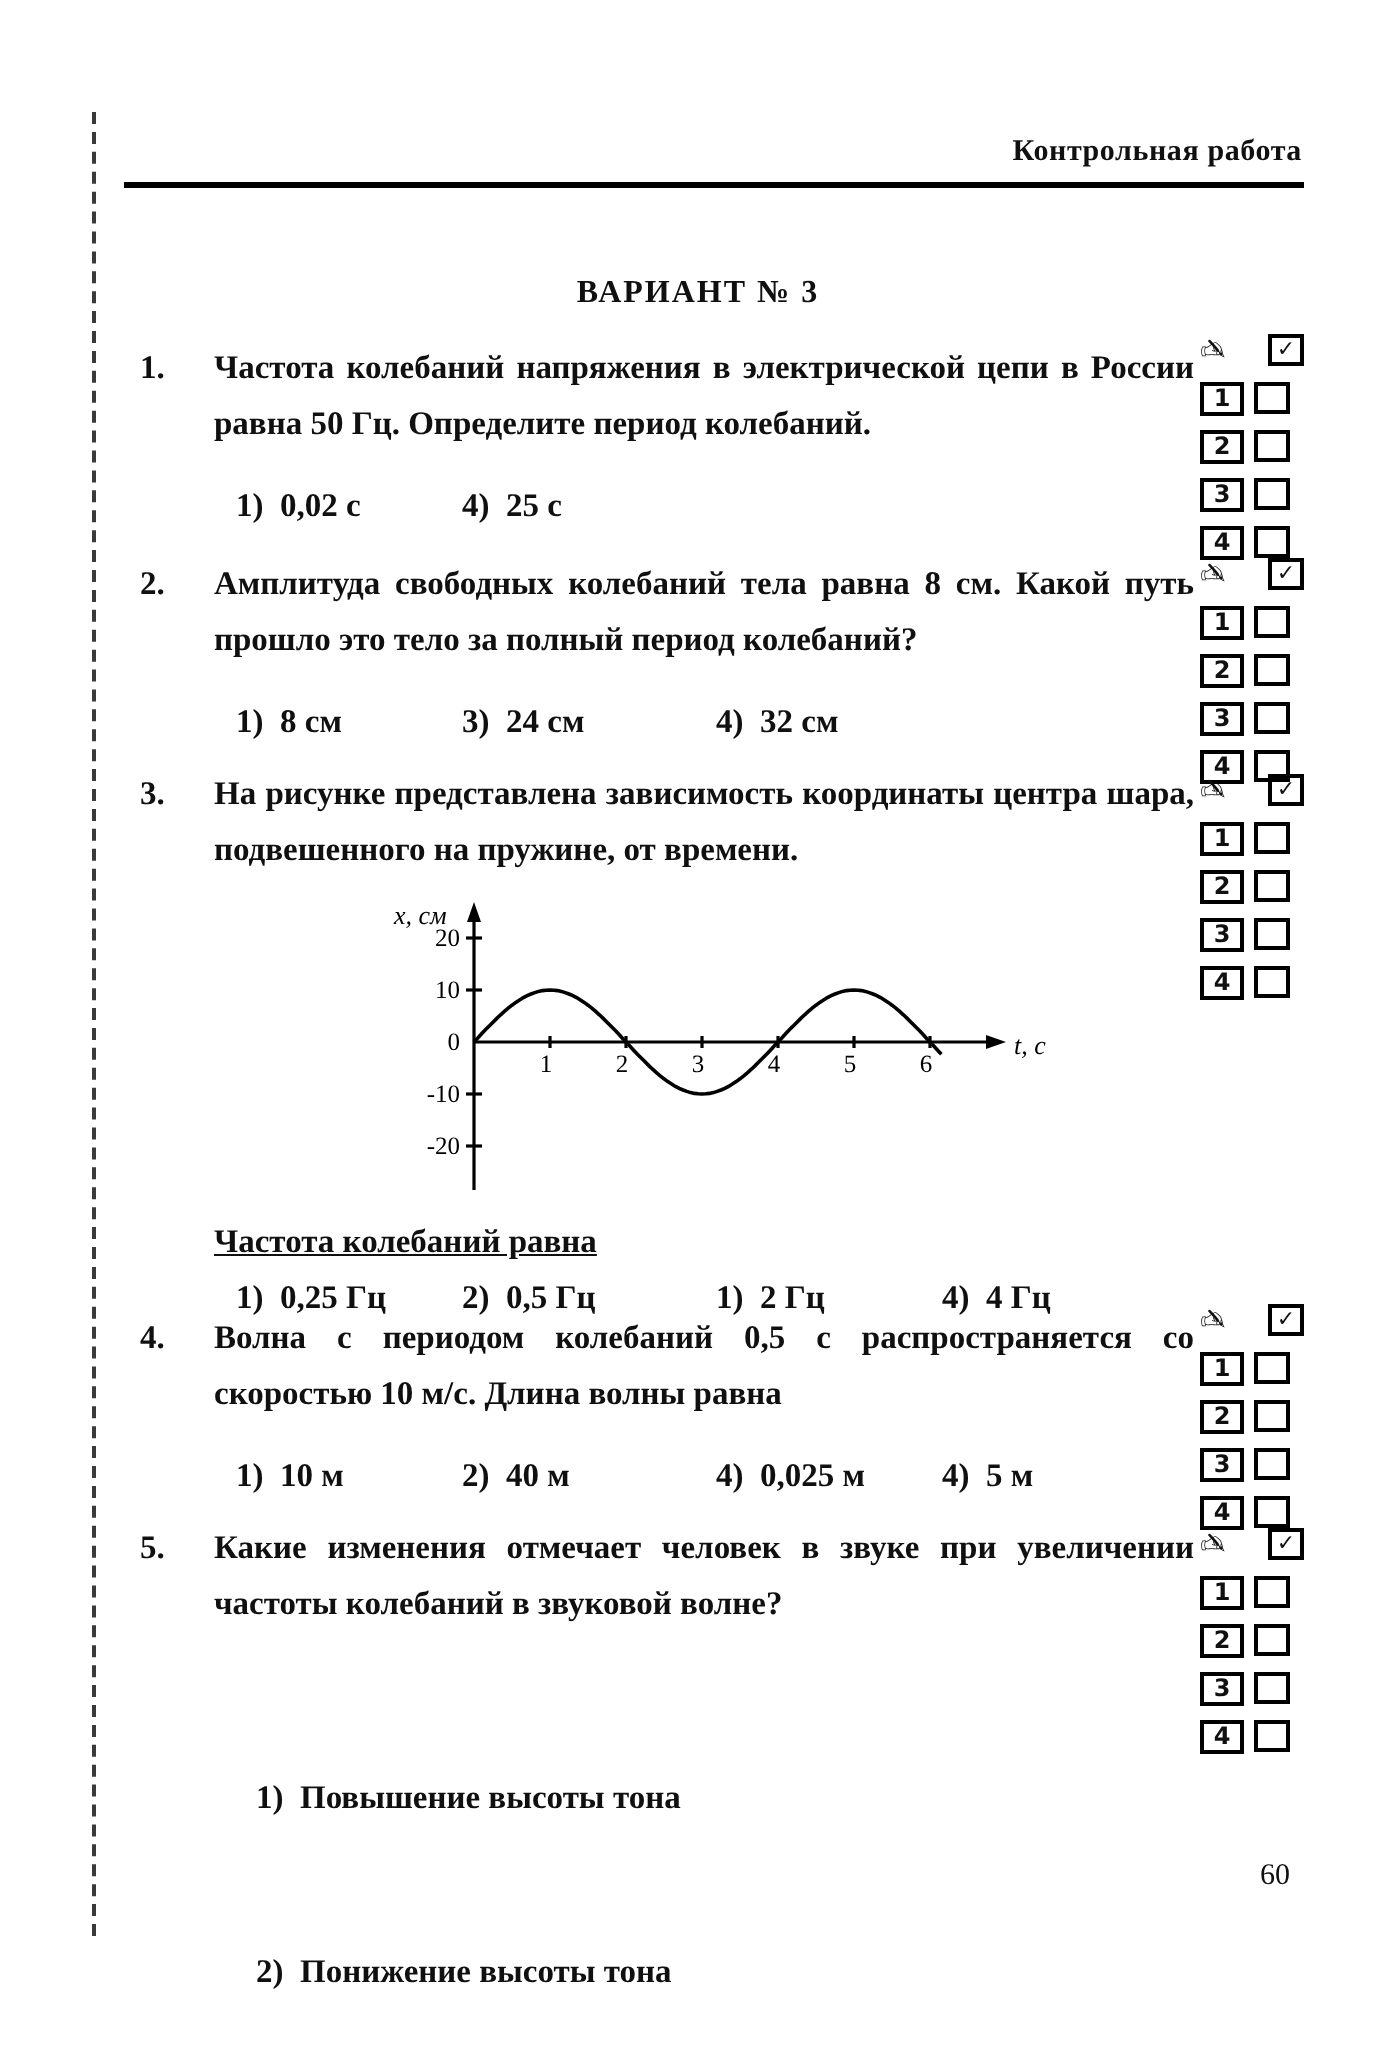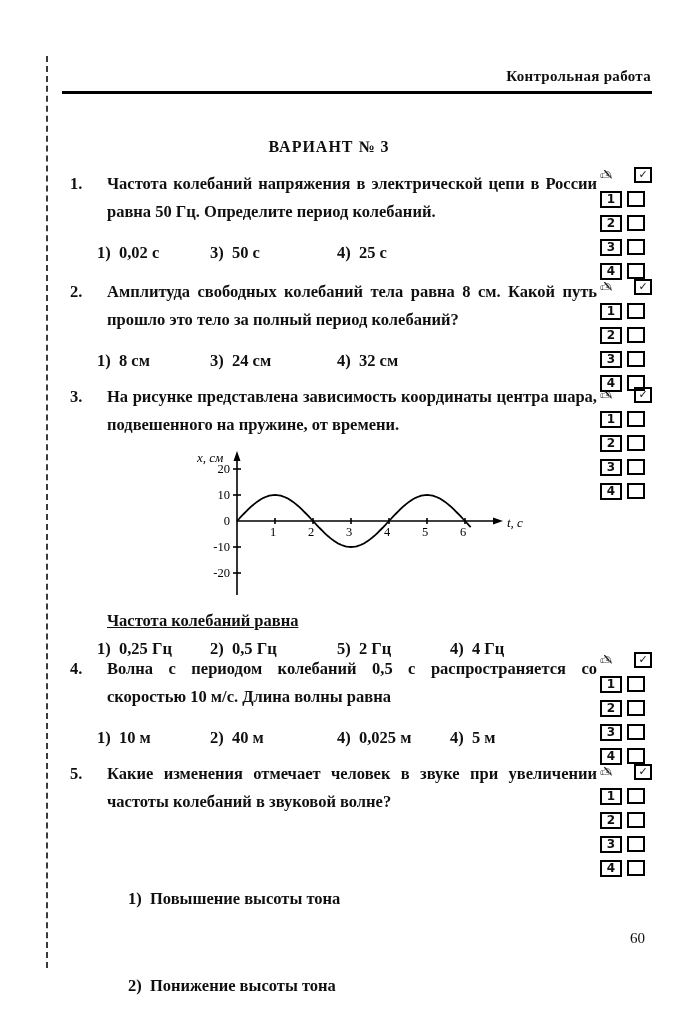--- a/index.html
+++ b/index.html
@@ -5,30 +5,30 @@
   * { margin:0; padding:0; box-sizing:border-box; }
   html,body { background:#ffffff; }
   body { font-family:"Liberation Serif","DejaVu Serif",serif; color:#101010; }
   .page { position:relative; width:697px; height:1024px; background:#ffffff; overflow:hidden; }
 
   .binding-line { position:absolute; left:46px; top:56px; height:912px; border-left:2px dashed #3a3a3a; }
 
   .header-label { position:absolute; top:68px; right:46px; font-size:15px; font-weight:bold; letter-spacing:.3px; }
   .header-rule  { position:absolute; top:91px; left:62px; width:590px; border-top:3px solid #000; }
 
-  .title { position:absolute; top:138px; left:64px; width:530px; text-align:center;
+  .title { position:absolute; top:138px; left:84px; width:530px; text-align:center;
            font-size:16px; font-weight:bold; letter-spacing:1px; }
 
   .question { position:absolute; left:70px; width:527px; font-size:16.5px; font-weight:bold; }
   .q-head { display:flex; }
   .q-num  { flex:0 0 37px; line-height:28px; }
   .q-text { flex:1; text-align:justify; line-height:28px; }
 
   .opts { display:grid; grid-template-columns:113px 127px 113px auto;
-          margin:14px 0 0 27px; line-height:26px; white-space:pre-wrap; }
+          margin:14px 0 0 48px; line-height:26px; white-space:pre-wrap; }
   .opts-v { margin:10px 0 0 58px; line-height:29px; white-space:pre-wrap; }
 
   .graph-wrap { margin:10px 0 2px 115px; }
   .graph text { font-size:12.5px; font-weight:normal; fill:#000;
                 font-family:"Liberation Serif","DejaVu Serif",serif; }
   .graph .axis-label { font-style:italic; font-size:13px; }
 
   .answers { position:absolute; left:600px; width:58px; }
   .ans-head { display:flex; align-items:center; gap:3px; height:20px; margin-bottom:2px; }
   .pencil { display:inline-block; transform:scaleX(-1); font-size:15px; line-height:15px;
@@ -54,21 +54,20 @@
 
   <div class="title">ВАРИАНТ № 3</div>
 
   <div class="question" style="top:170px">
     <div class="q-head">
       <div class="q-num">1.</div>
       <div class="q-text">Частота колебаний напряжения в электрической цепи в России равна 50 Гц. Определите период колебаний.</div>
     </div>
     <div class="opts">
       <span>1)  0,02 с</span>
-      <span>3)  50 с</span>
       <span>4)  25 с</span>
     </div>
   </div>
 
   <div class="question" style="top:278px">
     <div class="q-head">
       <div class="q-num">2.</div>
       <div class="q-text">Амплитуда свободных колебаний тела равна 8 см. Какой путь прошло это тело за полный период колебаний?</div>
     </div>
     <div class="opts">
@@ -119,21 +118,21 @@
         <text class="axis-label" x="322" y="78">t, с</text>
         <polyline fill="none" stroke="#000" stroke-width="1.8" points="52.0,72.0 53.9,70.0 55.8,67.9 57.7,65.9 59.6,64.0 61.5,62.1 63.4,60.2 65.3,58.4 67.2,56.7 69.1,55.1 71.0,53.6 72.9,52.2 74.8,51.0 76.7,49.8 78.6,48.8 80.5,48.0 82.4,47.3 84.3,46.7 86.2,46.3 88.1,46.1 90.0,46.0 91.9,46.1 93.8,46.3 95.7,46.7 97.6,47.3 99.5,48.0 101.4,48.8 103.3,49.8 105.2,51.0 107.1,52.2 109.0,53.6 110.9,55.1 112.8,56.7 114.7,58.4 116.6,60.2 118.5,62.1 120.4,64.0 122.3,65.9 124.2,67.9 126.1,70.0 128.0,72.0 129.9,74.0 131.8,76.1 133.7,78.1 135.6,80.0 137.5,81.9 139.4,83.8 141.3,85.6 143.2,87.3 145.1,88.9 147.0,90.4 148.9,91.8 150.8,93.0 152.7,94.2 154.6,95.2 156.5,96.0 158.4,96.7 160.3,97.3 162.2,97.7 164.1,97.9 166.0,98.0 167.9,97.9 169.8,97.7 171.7,97.3 173.6,96.7 175.5,96.0 177.4,95.2 179.3,94.2 181.2,93.0 183.1,91.8 185.0,90.4 186.9,88.9 188.8,87.3 190.7,85.6 192.6,83.8 194.5,81.9 196.4,80.0 198.3,78.1 200.2,76.1 202.1,74.0 204.0,72.0 205.9,70.0 207.8,67.9 209.7,65.9 211.6,64.0 213.5,62.1 215.4,60.2 217.3,58.4 219.2,56.7 221.1,55.1 223.0,53.6 224.9,52.2 226.8,51.0 228.7,49.8 230.6,48.8 232.5,48.0 234.4,47.3 236.3,46.7 238.2,46.3 240.1,46.1 242.0,46.0 243.9,46.1 245.8,46.3 247.7,46.7 249.6,47.3 251.5,48.0 253.4,48.8 255.3,49.8 257.2,51.0 259.1,52.2 261.0,53.6 262.9,55.1 264.8,56.7 266.7,58.4 268.6,60.2 270.5,62.1 272.4,64.0 274.3,65.9 276.2,67.9 278.1,70.0 280.0,72.0 281.9,74.0 283.8,76.1 285.7,78.1"></polyline>
       </svg>
     </div>
 
     <div style="margin-left:37px; line-height:26px;text-decoration:underline;">Частота колебаний равна</div>
 
     <div class="opts" style="margin-top:2px;">
       <span>1)  0,25 Гц</span>
       <span>2)  0,5 Гц</span>
-      <span>5)  2 Гц</span>
+      <span>1)  2 Гц</span>
       <span>4)  4 Гц</span>
     </div>
   </div>
 
   <div class="question" style="top:655px">
     <div class="q-head">
       <div class="q-num">4.</div>
       <div class="q-text">Волна с периодом колебаний 0,5 с распространяется со скоростью 10 м/с. Длина волны равна</div>
     </div>
     <div class="opts">

